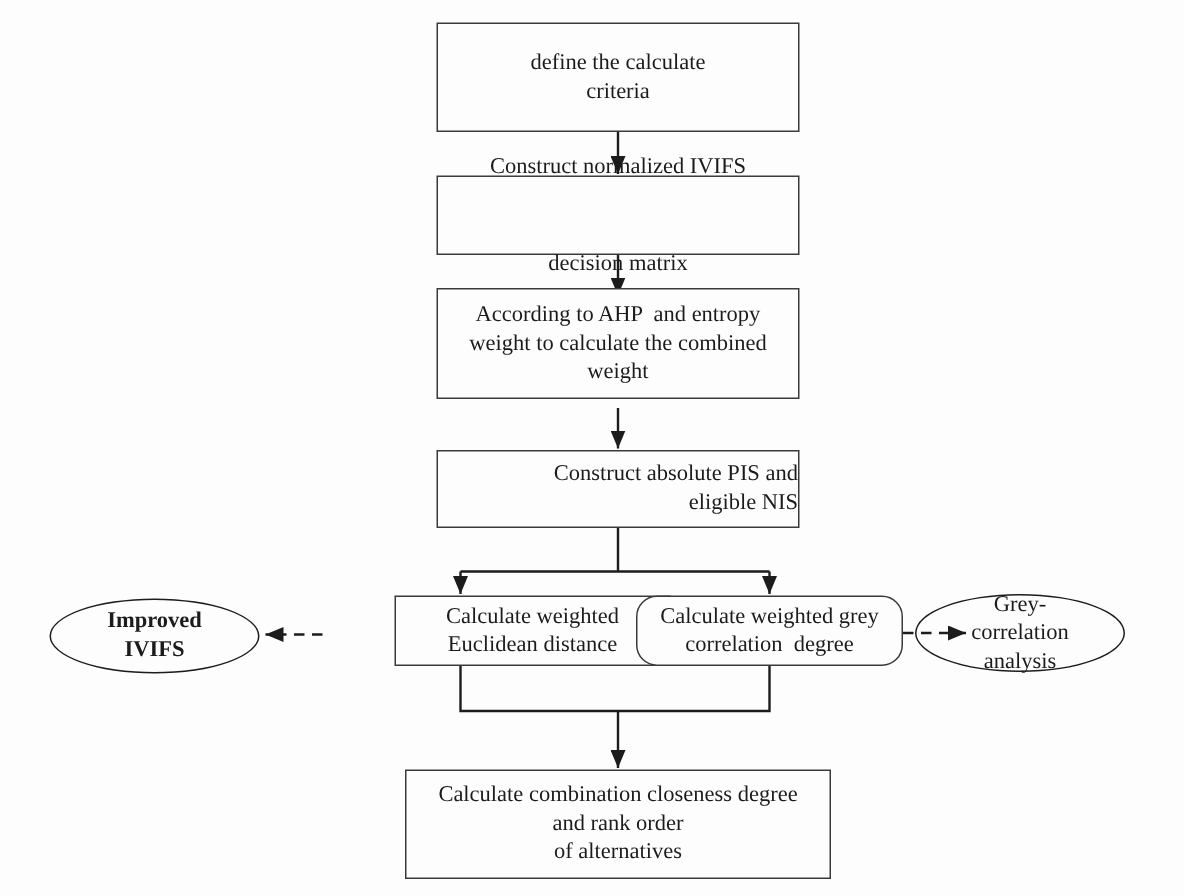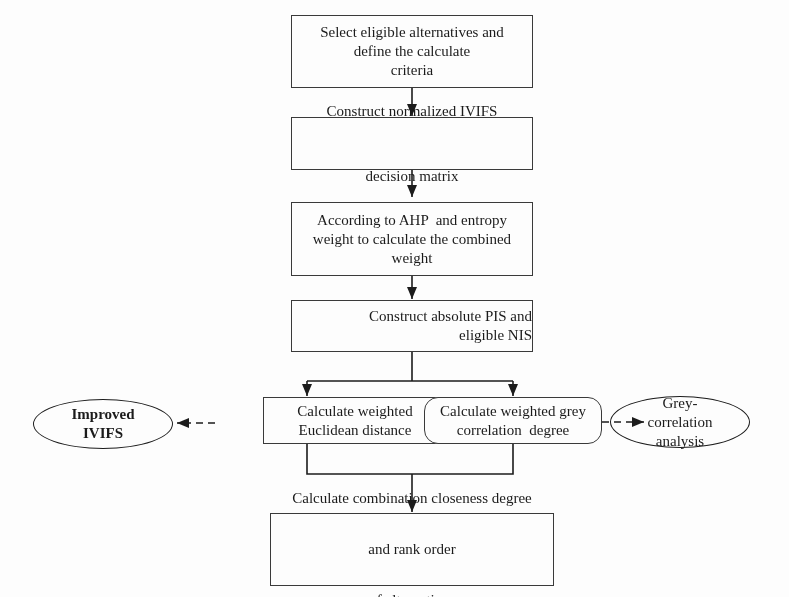--- a/index.html
+++ b/index.html
@@ -44,25 +44,25 @@
     border-radius: 50%;
     background: transparent;
     overflow: visible;
   }
   .ellipse.bold { font-weight: bold; }
   .ln { display: block; white-space: pre-wrap; }
 
   
   #node-step1      { left: 291px; top:  15px; width: 242px; height: 73px; }
   #node-step2      { left: 291px; top: 117px; width: 242px; height: 53px; gap: 46px; }
-  #node-step3      { left: 291px; top: 202px; width: 242px; height: 74px; }
+  #node-step3      { left: 291px; top: 192px; width: 242px; height: 74px; }
   #node-step4      { left: 291px; top: 300px; width: 242px; height: 52px; align-items: flex-end; }
   #node-euclidean  { left: 215px; top: 397px; width: 184px; height: 47px; margin-left: 48px; }
   #node-grey-degree{ left: 424px; top: 397px; width: 178px; height: 47px; border-radius: 14px; }
-  #node-final      { left: 270px; top: 513px; width: 284px; height: 73px; gap: 32px; }
+  #node-final      { left: 270px; top: 513px; width: 284px; height: 73px; }
   #node-improved-topsis { left: 33px;  top: 399px; width: 140px; height: 50px; }
   #node-grey-analysis   { left: 610px; top: 396px; width: 140px; height: 52px; }
 </style>
 </head>
 <body>
 
 <div class="canvas">
 
   <svg class="connectors" viewBox="0 0 789 597" xmlns="http://www.w3.org/2000/svg">
     <defs>
@@ -78,21 +78,20 @@
       <line x1="307" y1="381" x2="307" y2="396" marker-end="url(#arrowhead)"></line>
       <line x1="513" y1="381" x2="513" y2="396" marker-end="url(#arrowhead)"></line>
       <line x1="215" y1="423" x2="177" y2="423" stroke-dasharray="7 5" marker-end="url(#arrowhead)"></line>
       <line x1="602" y1="422" x2="644" y2="422" stroke-dasharray="7 5" marker-end="url(#arrowhead)"></line>
       <path d="M307 444 V474 H513 V444"></path>
       <line x1="412" y1="474" x2="412" y2="512" marker-end="url(#arrowhead)"></line>
     </g>
   </svg>
 
   <div class="node rect" id="node-step1">
-    <span class="ln">Select eligible alternatives and</span>
     <span class="ln">define the calculate</span>
     <span class="ln">criteria</span>
   </div>
 
   <div class="node rect" id="node-step2">
     <span class="ln">Construct normalized IVIFS</span>
     <span class="ln">decision matrix</span>
   </div>
 
   <div class="node rect" id="node-step3">

